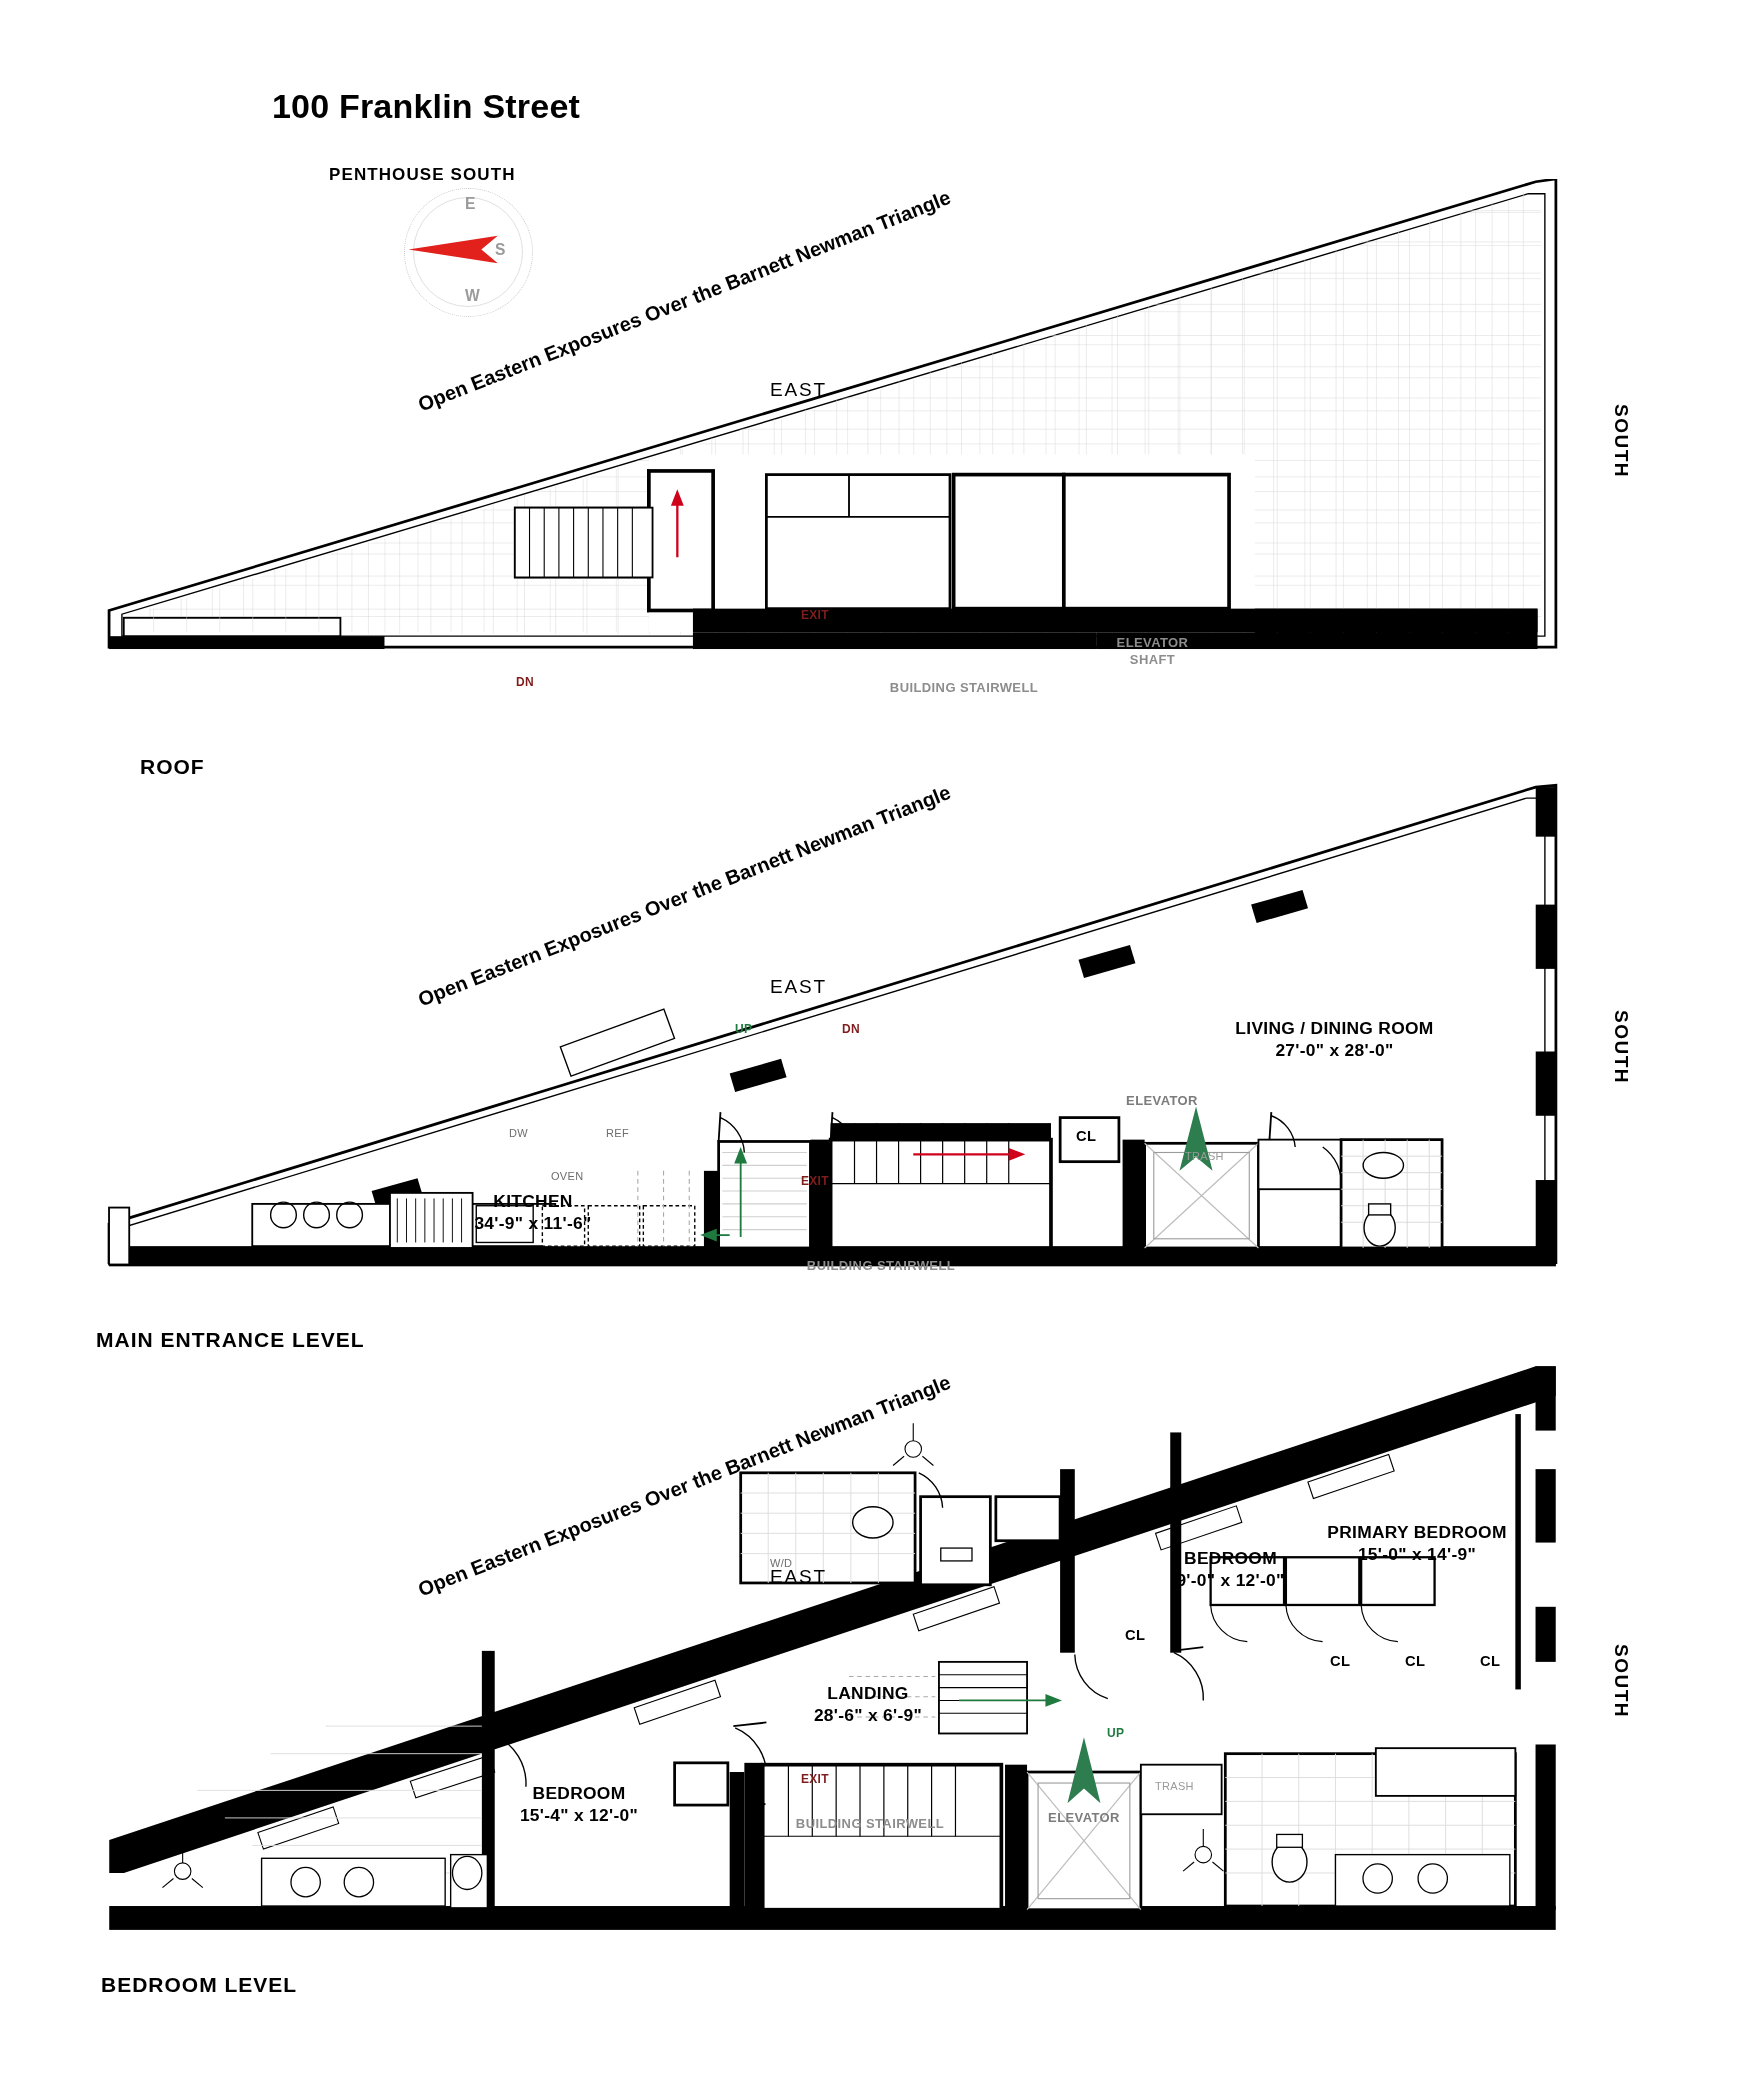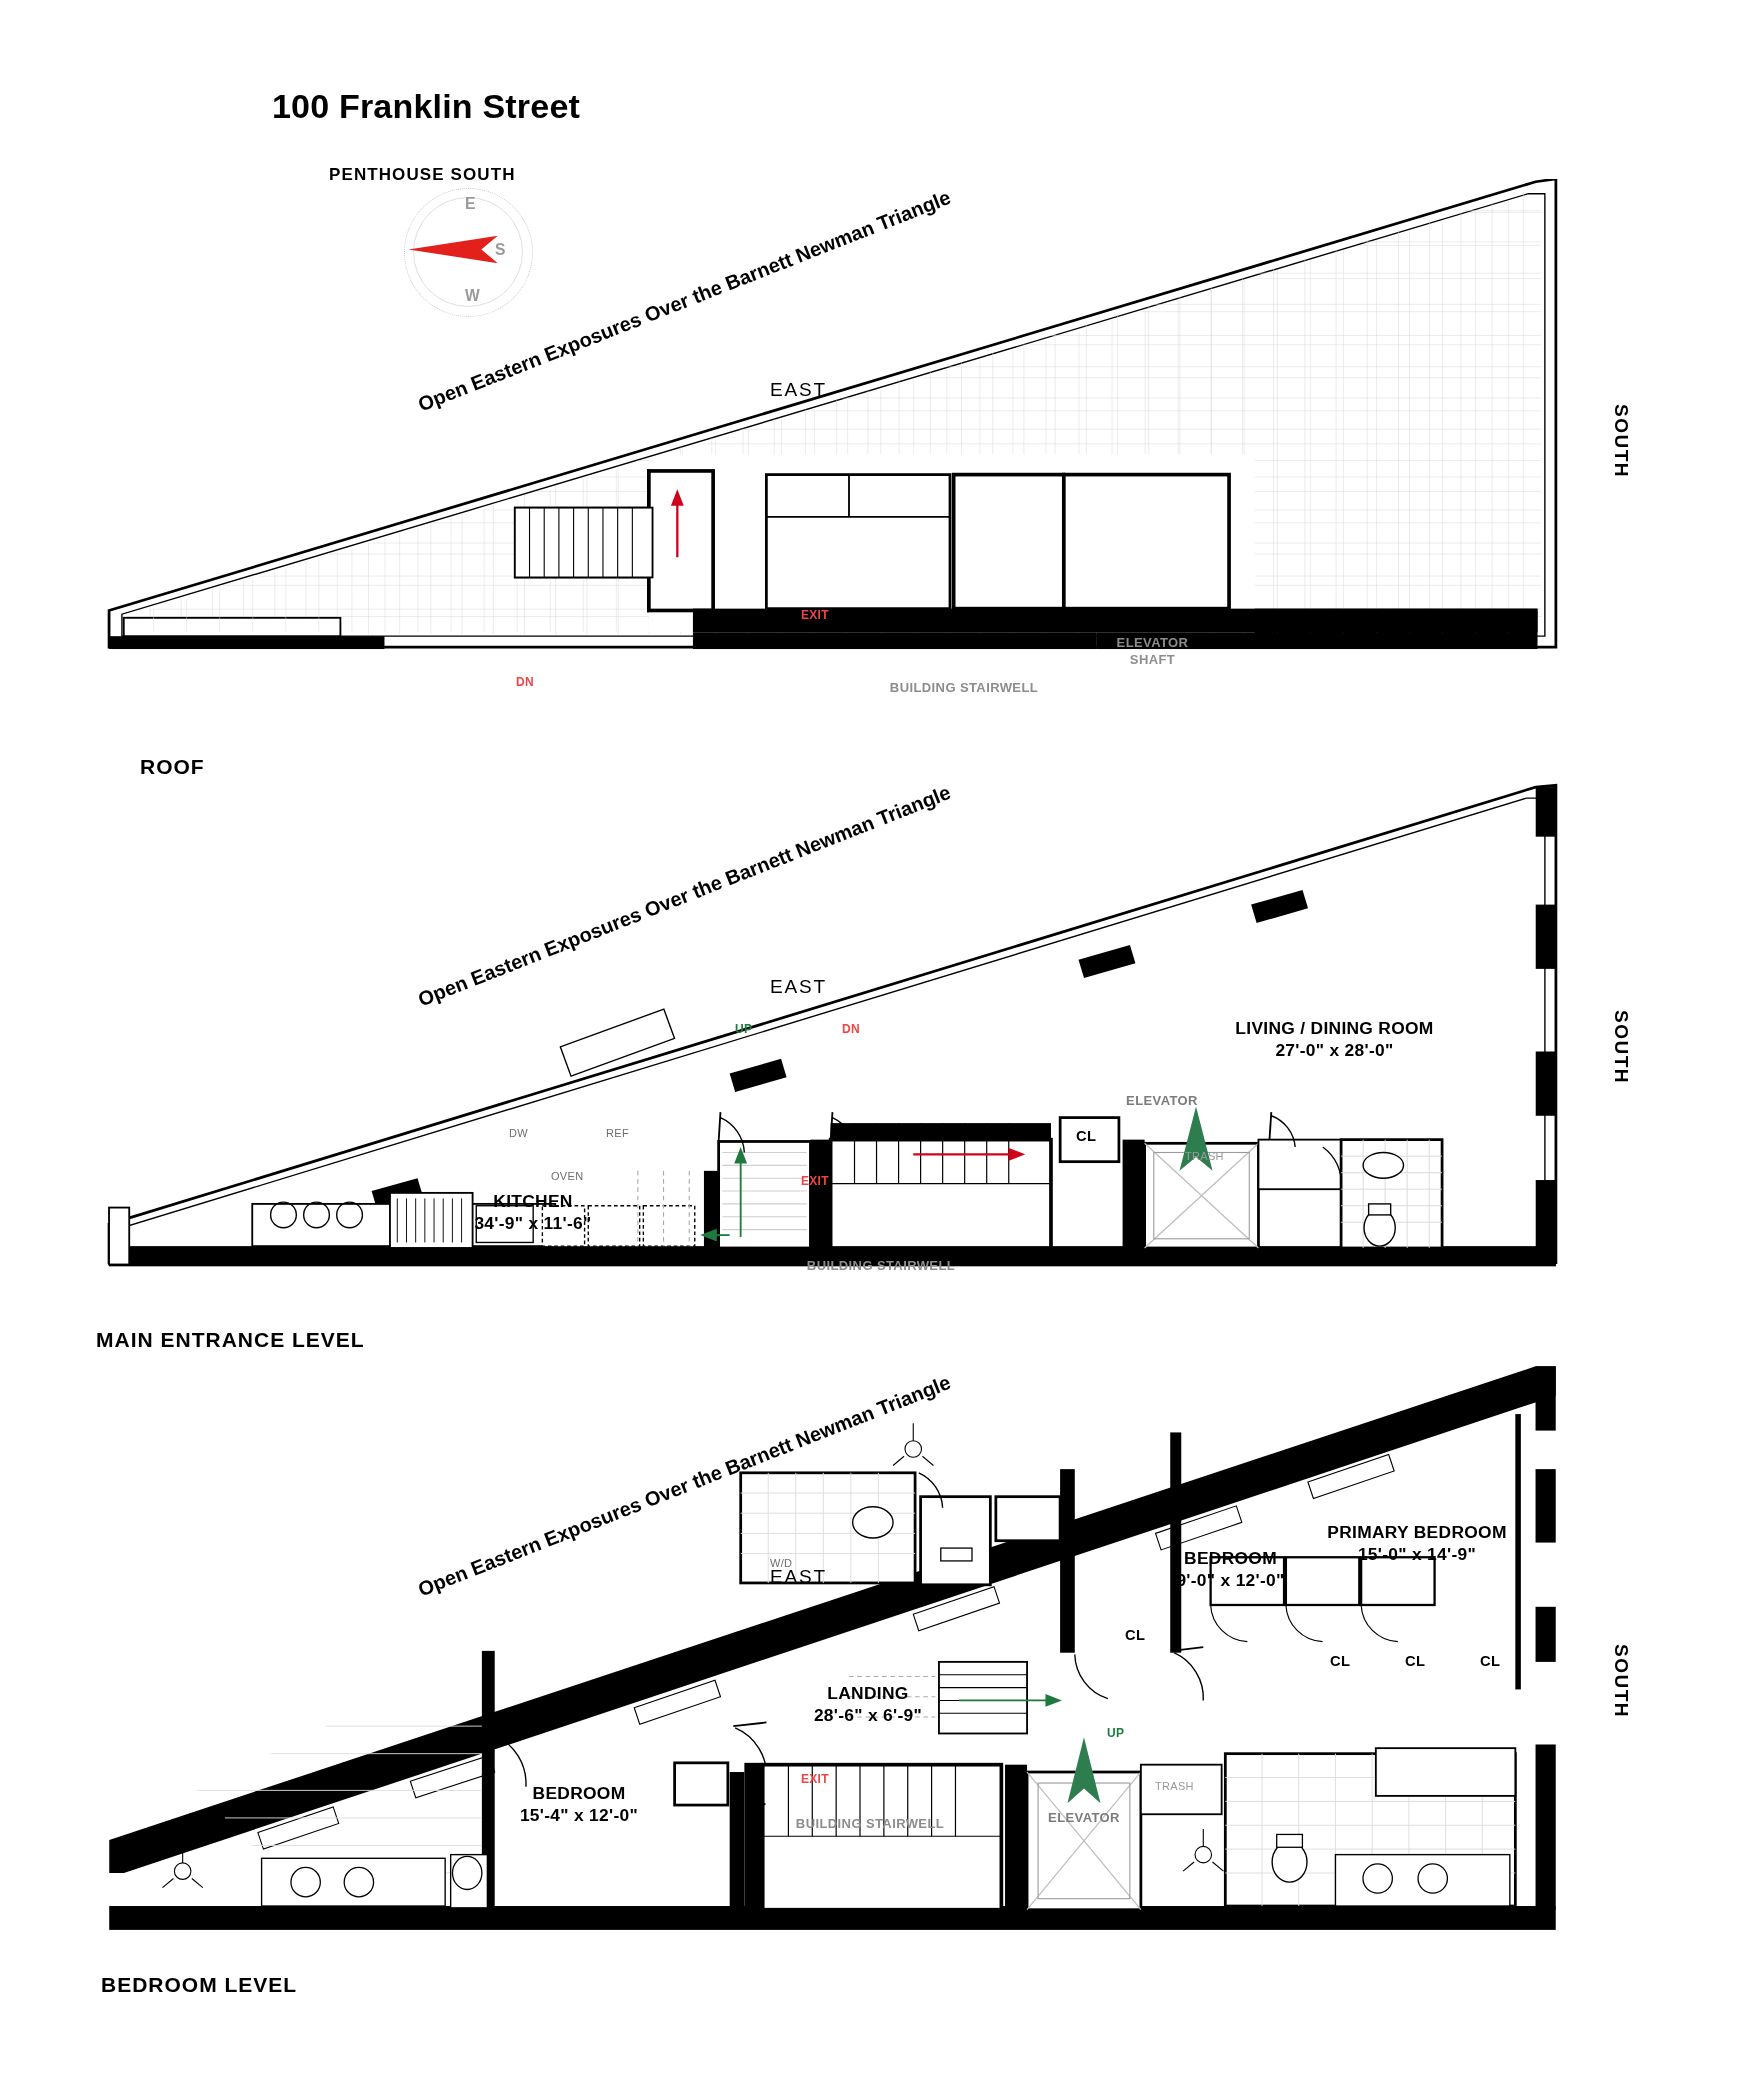--- a/index.html
+++ b/index.html
@@ -120,21 +120,21 @@
   }
   .gray-label {
     color: #8d8d8d;
     font-size: 13px;
     font-weight: bold;
     letter-spacing: 0.4px;
     white-space: nowrap;
     text-align: center;
   }
   .red-label {
-    color: #ef4444;
+    color: #7f1d1d;
     font-size: 12px;
     font-weight: bold;
     letter-spacing: 0.3px;
   }
   .tiny-label {
     font-size: 11px;
     font-weight: normal;
     color: #555;
     letter-spacing: 0.3px;
     text-align:left;

